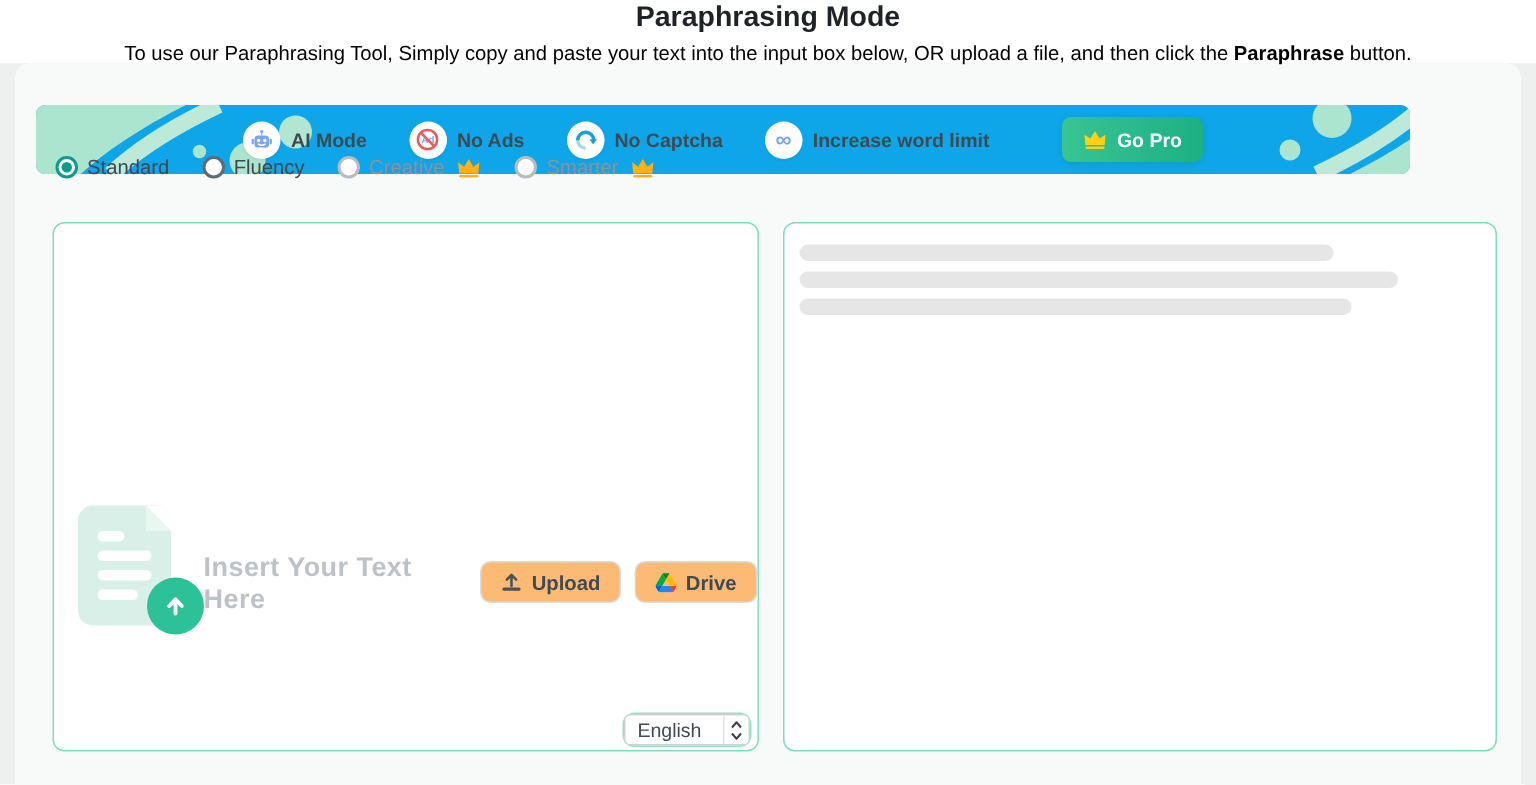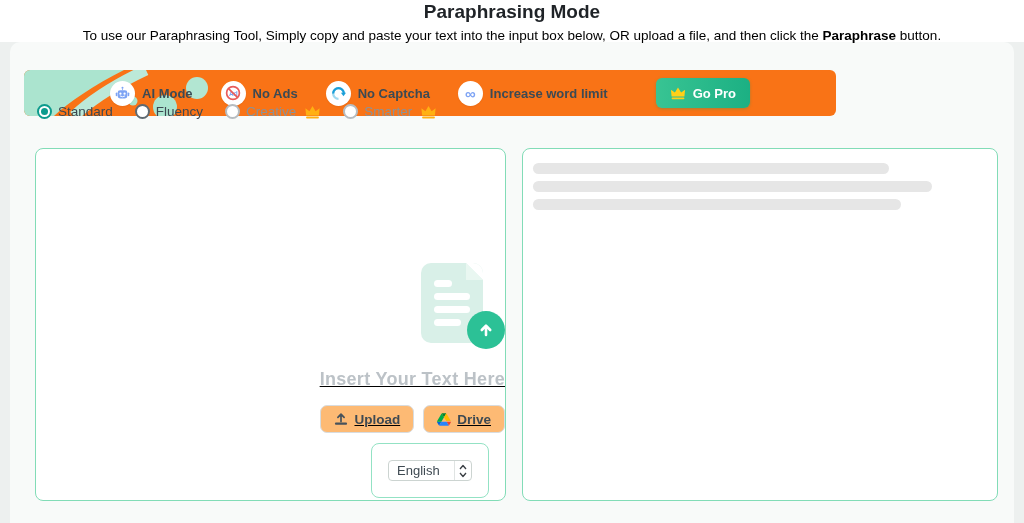--- a/index.html
+++ b/index.html
@@ -14,22 +14,22 @@
   .card { position:absolute; left:10px; top:42px; width:1004px; height:481px; background:#f8faf9; border-radius:10px 10px 0 0; }
 
   
   .page-title { position:absolute; top:1px; left:0; width:1024px; text-align:center;
     font-size:19px; font-weight:bold; color:#1f2327; }
   .page-subtitle { position:absolute; top:28px; left:0; width:1024px; text-align:center;
     font-size:13.5px; color:#000000; }
   .page-subtitle b { font-weight:bold; }
 
   
-  .banner { position:absolute; left:24px; top:70px; width:812px; height:46px;
-    background:#f97316; border-radius:6px; overflow:hidden; }
+  .banner { position:absolute; left:24px; top:70px; width:916px; height:46px;
+    background:#0ea5e9; border-radius:6px; overflow:hidden; }
   .banner-decor { position:absolute; left:0; top:0; width:976px; height:46px; }
   .banner-row { position:absolute; inset:0; display:flex; align-items:center; justify-content:center; gap:28px; }
   .feature { display:flex; align-items:center; gap:7px; font-size:13px; font-weight:bold; color:#3c4a53; }
   .icon-circle { width:25px; height:25px; background:#ffffff; border-radius:50%;
     display:flex; align-items:center; justify-content:center; box-shadow:0 1px 2px rgba(0,0,0,0.06); }
   .infinity-glyph { color:#7da3f4; font-size:15px; font-weight:bold; line-height:1; }
   .go-pro {
     display:flex; align-items:center; gap:7px; height:30px; padding:0 14px;
     background:linear-gradient(90deg,#38c493,#1cb083); border:none; border-radius:6px;
     color:#ffffff; font-size:13px; font-weight:bold; cursor:pointer;
@@ -49,41 +49,41 @@
   
   .panel { position:absolute; background:#ffffff; border:1px solid #82dcb7; border-radius:8px; }
   .input-panel { left:35px; top:148px; width:471px; height:353px; }
   .output-panel { left:522px; top:148px; width:476px; height:353px; }
 
   .skeleton { position:absolute; left:10px; height:11px; border-radius:5.5px; background:#e6e6e6; }
   .skeleton.l1 { top:14px; }
   .skeleton.l2 { top:32px; }
   .skeleton.l3 { top:50px; }
 
-  .input-inner { position:absolute; inset:0; display:flex; flex-direction:column; align-items:flex-end; padding-top:112px;text-decoration:underline; }
+  .input-inner { position:absolute; inset:0; display:flex; flex-direction:row; align-items:center; padding-top:112px; }
   .doc-wrap { position:relative; width:100px; height:92px; }
   .doc-body { position:absolute; left:16px; top:2px; width:62px; height:80px; background:#d9f0e8; border-radius:10px; }
   .doc-fold { position:absolute; right:0; top:0; width:0; height:0;
     border-top:17px solid #ffffff; border-left:17px solid #e9f7f1; border-top-right-radius:10px; }
   .doc-bar { position:absolute; left:13px; height:7px; background:#ffffff; border-radius:3.5px; }
   .b1 { top:17px; width:18px; }
   .b2 { top:30px; width:36px; }
   .b3 { top:43px; width:36px; }
   .b4 { top:56px; width:27px; }
   .upload-bubble { position:absolute; left:62px; top:50px; width:38px; height:38px; border-radius:50%;
     background:#2cc196; display:flex; align-items:center; justify-content:center; }
 
   .placeholder-text { margin-top:16px; font-size:18px; font-weight:bold; color:#bcc2c7; letter-spacing:0.3px; }
   .btn-row { margin-top:15px; display:flex; gap:9px; }
   .file-btn { display:flex; align-items:center; gap:6px; background:#fdba74; border:1px solid #d8dcdf;
     border-radius:7px; padding:0 13px; height:28px; font-size:13.5px; font-weight:bold; color:#3f4a52;
     cursor:pointer; font-family:inherit; }
 
-  .lang-wrap { position:absolute; right:16px; bottom:2px; border:1px solid #93e2c4; border-radius:8px;
-    padding:16px; background:#ffffff; }
+  .lang-wrap { position:absolute; right:4px; bottom:2px; border:1px solid #93e2c4; border-radius:8px;
+    padding:0; background:#ffffff; }
   .lang-select { display:flex; align-items:center; width:84px; height:21px; border:1px solid #ccd4d1;
     border-radius:4px; background:#ffffff; cursor:pointer; }
   .lang-value { flex:1; padding-left:8px; font-size:13px; color:#3f4a52; }
   .lang-spin { border-left:1px solid #e0e4e3; height:100%; display:flex; align-items:center; padding:0 4px; }
 </style>
 </head>
 <body>
 
 <div class="gray-bg"></div>
 <div class="card"></div>

